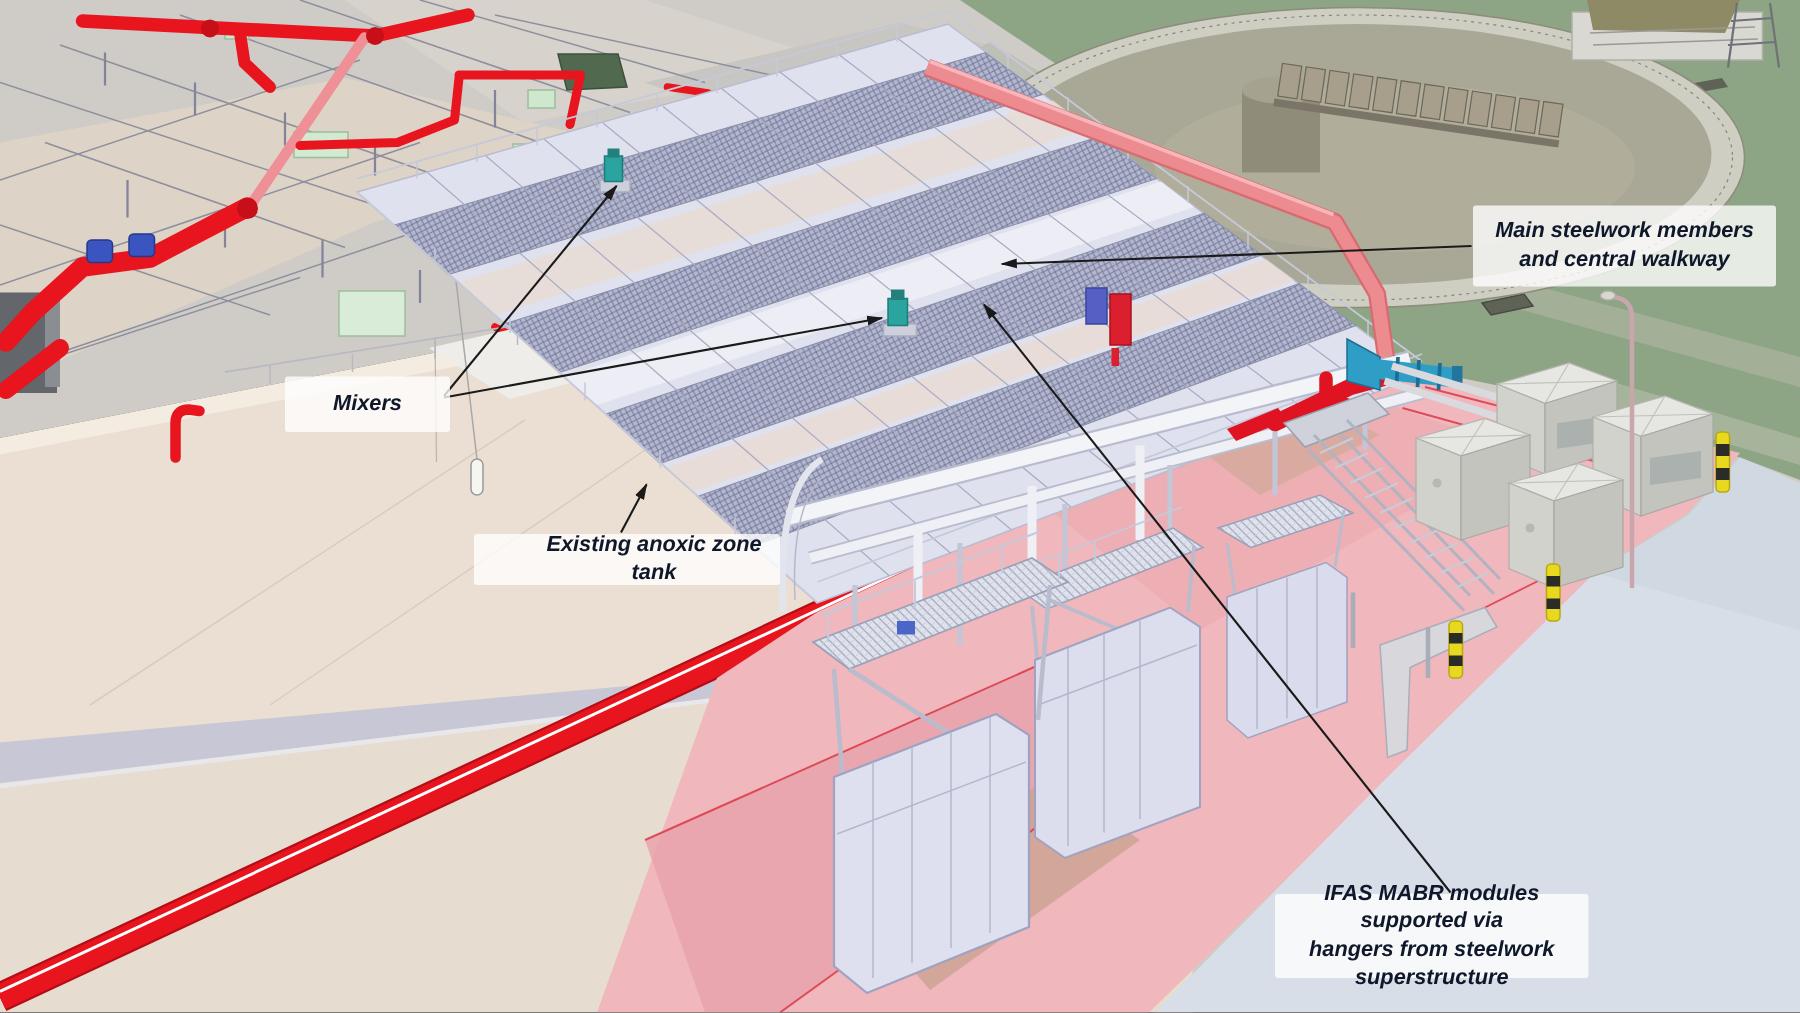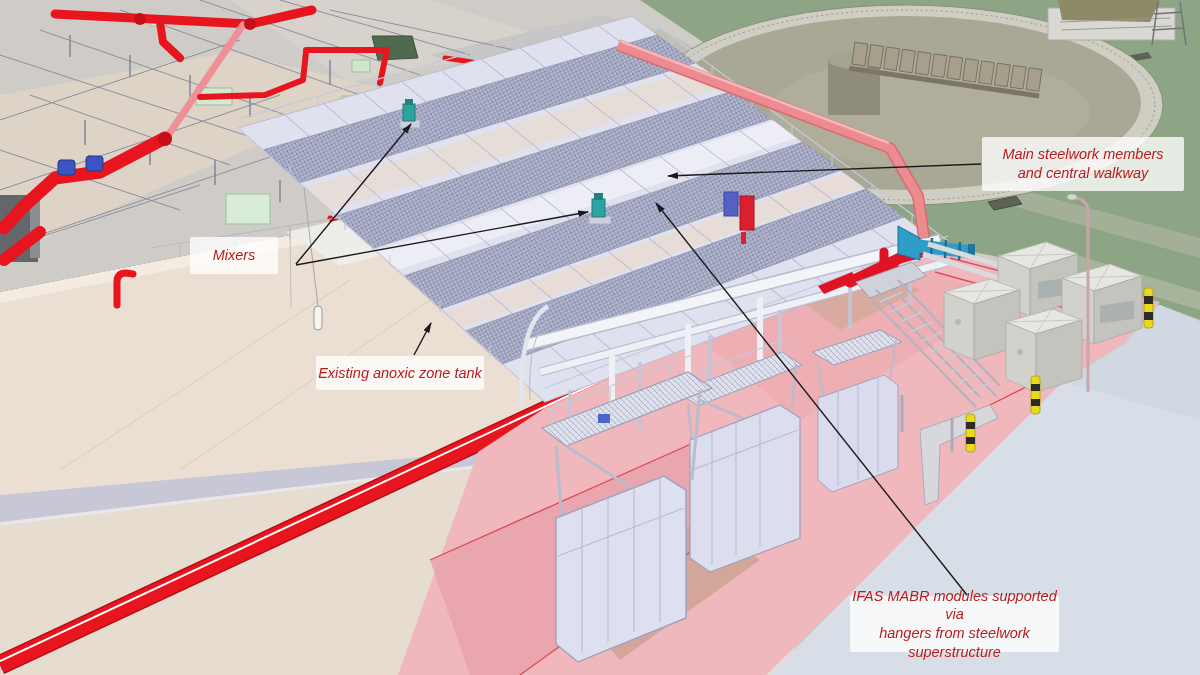--- a/index.html
+++ b/index.html
@@ -3,22 +3,22 @@
 <meta charset="utf-8">
 <style>
   html,body{margin:0;padding:0;background:#222;}
   .stage{
     position:relative;width:1200px;height:675px;overflow:hidden;
     font-family:"Liberation Sans",sans-serif;background:#cfccc8;
   }
   .stage svg{position:absolute;left:0;top:0;}
   .callout{
     position:absolute;display:flex;align-items:center;justify-content:center;
-    background:rgba(255,255,255,0.78);color:#b91c1c;
-    font-style:italic;font-weight:400;font-size:14.5px;line-height:1.28;
+    background:rgba(255,255,255,0.78);color:#0f172a;
+    font-style:italic;font-weight:700;font-size:14.5px;line-height:1.28;
     text-align:center;white-space:pre-line;border-radius:2px;
   }
 </style>
 </head>
 <body>
 
 <div class="stage">
 <svg width="1200" height="675" viewBox="0 0 1200 675">
   <defs>
     <pattern id="mesh" width="5" height="5" patternUnits="userSpaceOnUse" patternTransform="rotate(18)">
@@ -473,24 +473,24 @@
 
   <g stroke="#1a1a1a" stroke-width="1.4" fill="none">
     <path d="M296,264 L411,124" marker-end="url(#ah)"></path>
     <path d="M296,265 L588,212" marker-end="url(#ah)"></path>
     <path d="M414,355 L431,323" marker-end="url(#ah)"></path>
     <path d="M981,164 L668,176" marker-end="url(#ah)"></path>
     <path d="M967,595 L656,203" marker-end="url(#ah)"></path>
   </g>
 </svg>
 
-<div class="callout" style="left:190px;top:237px;width:88px;height:37px;">
+<div class="callout" style="left:190px;top:251px;width:110px;height:37px;">
   <span>Mixers</span>
 </div>
-<div class="callout" style="left:316px;top:356px;width:168px;height:34px;">
+<div class="callout" style="left:316px;top:356px;width:168px;height:34px;padding-left:36px;">
   <span>Existing anoxic zone tank</span>
 </div>
 <div class="callout" style="left:982px;top:137px;width:202px;height:54px;">
   <span>Main steelwork members
 and central walkway</span>
 </div>
 <div class="callout" style="left:850px;top:596px;width:209px;height:56px;">
   <span>IFAS MABR modules supported via
 hangers from steelwork superstructure</span>
 </div>

